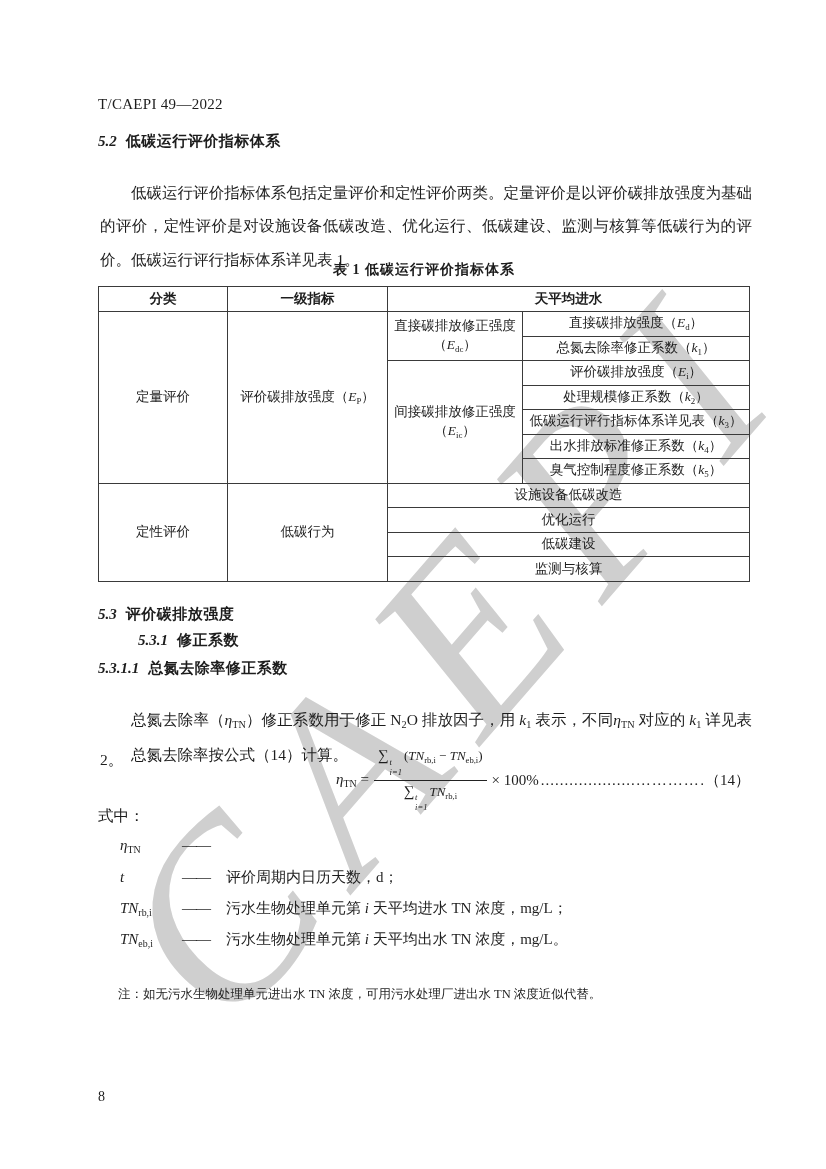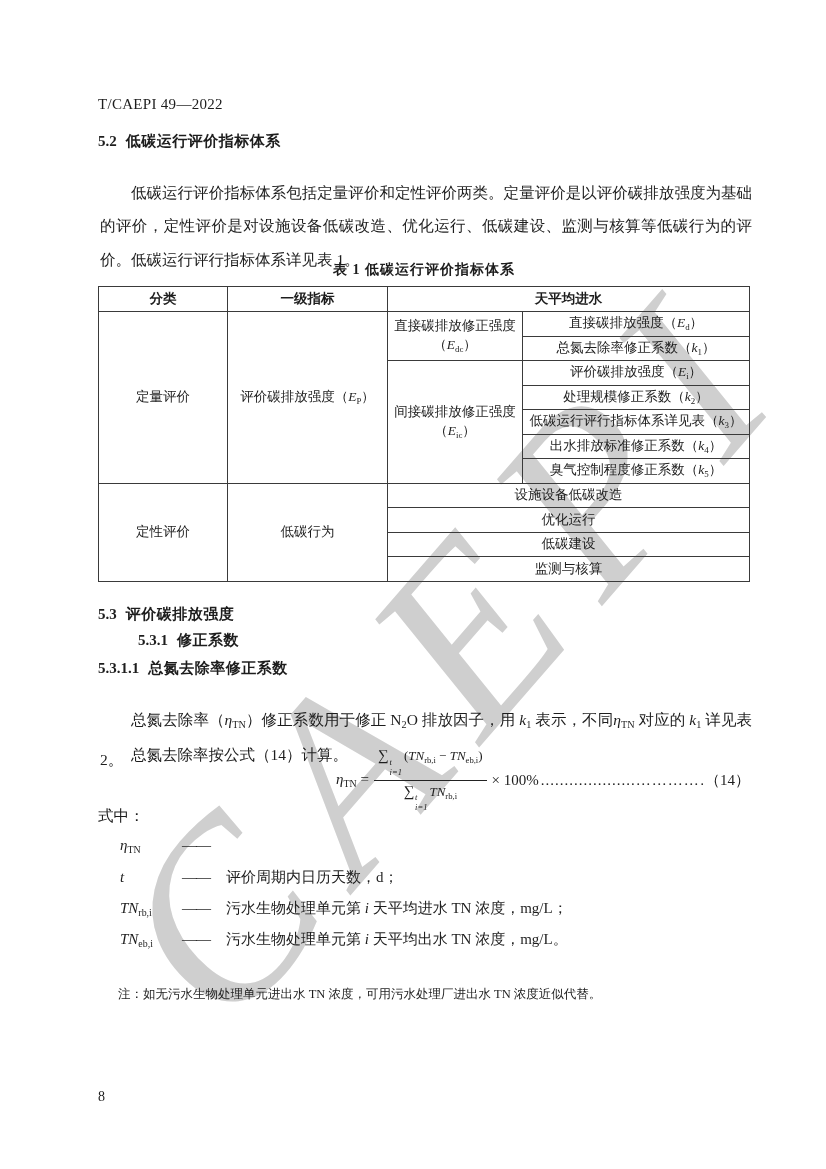--- a/index.html
+++ b/index.html
@@ -12,21 +12,21 @@
     position:absolute;left:452px;top:652px;z-index:0;
     transform:translate(-50%,-50%) rotate(-49deg);
     font-family:"Liberation Serif","DejaVu Serif",serif;font-style:italic;
     font-size:248px;letter-spacing:34px;color:#cfcfcf;white-space:nowrap;
     user-select:none;
   }
   .content{position:absolute;inset:0;z-index:1;}
   .abs{position:absolute;}
   .doc-code{left:98px;top:96px;font-size:15px;letter-spacing:.3px;}
   .heading{font-size:15px;font-weight:bold;white-space:nowrap;}
-  .h-num{font-family:"Liberation Serif","DejaVu Serif",serif;margin-right:9px;}
+  .h-num{font-family:"Liberation Serif","DejaVu Serif",serif;margin-right:9px;font-style:italic;}
   .h-text{font-family:"Liberation Sans","DejaVu Sans",sans-serif;letter-spacing:.5px;}
   .body-p{left:84px;width:652px;font-size:15.5px;line-height:33.4px;text-align:justify;margin:16px;}
   .indent{text-indent:2em;}
   .tbl-title{left:98px;top:261px;width:652px;text-align:center;font-size:14px;font-weight:bold;
     font-family:Liberation Serif, serif;letter-spacing:1px;}
   table.t1{left:98px;top:286px;width:652px;height:295px;border-collapse:collapse;table-layout:fixed;
     font-size:13.5px;}
   table.t1 th,table.t1 td{border:1px solid #3a3a3a;text-align:center;vertical-align:middle;
     padding:0 2px;line-height:1.45;}
   table.t1{border:1.5px solid #2e2e2e;}

